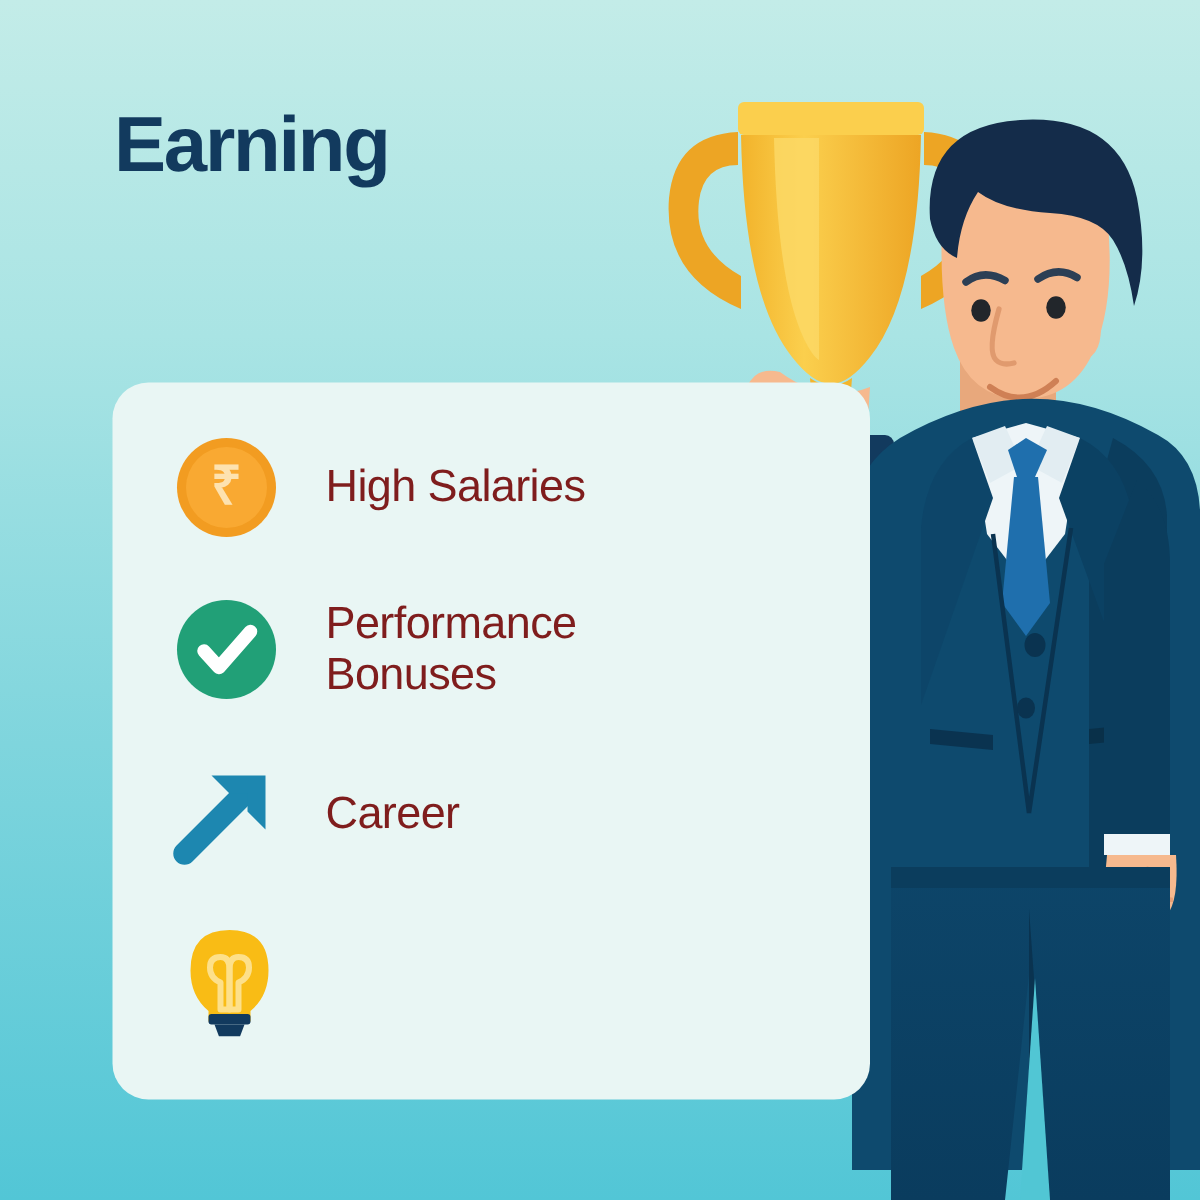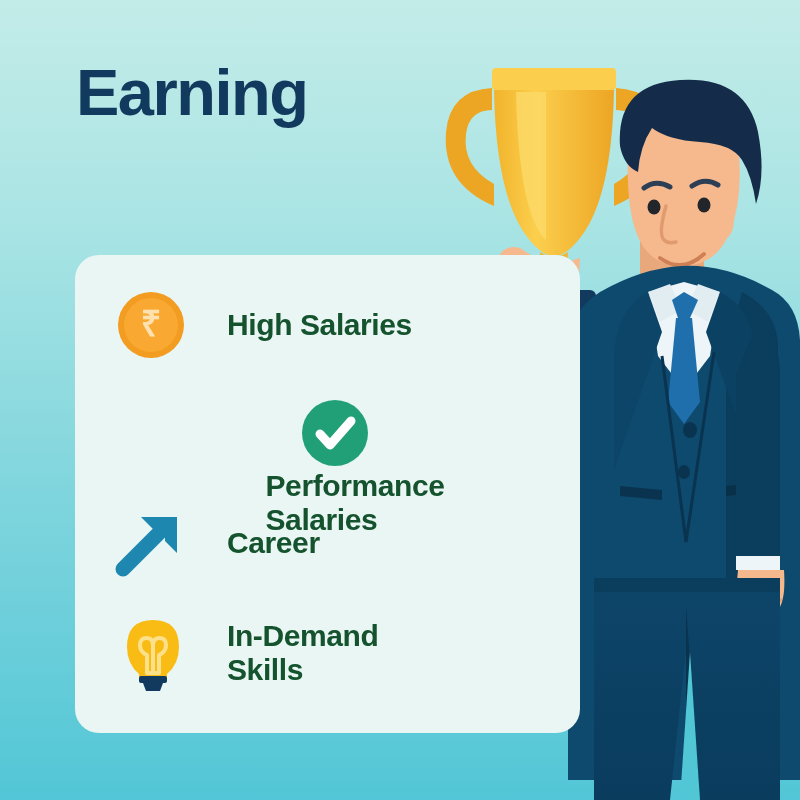--- a/index.html
+++ b/index.html
@@ -12,24 +12,24 @@
   #poster {
     position:relative;
     width:800px; height:800px;
     background:linear-gradient(180deg,#c3ece8 0%,#a9e4e4 28%,#7fd5dd 62%,#52c6d6 100%);
     overflow:hidden;
   }
 
   
   #title {
     position:absolute;
-    left:76px; top:61px;
+    left:76px; top:72px;
     width:420px;
     color:#123a5e;
-    font-size:65px;
+    font-size:52px;
     font-weight:bold;
     line-height:0.98;
     letter-spacing:-1.5px;
   }
   #title .line { display:block; }
 
   
   #card {
     position:absolute;
     left:75px; top:255px;
@@ -45,31 +45,31 @@
     display:flex;
     align-items:center;
     gap:0;
   }
   .bi-icon {
     position:relative;
     width:72px; height:72px;
     flex:0 0 72px;
   }
   .bi-label {
-    color:#14532d;
+    color:#7f1d1d;
     font-size:30px;
-    font-weight:bold;
+    font-weight:normal;
     line-height:1.12;
     letter-spacing:-0.4px;
-    margin-left:40px;
+    margin-left:30px;
   }
   .bi-label .l2 { display:block; }
 
   #b0 { top:34px; }
-  #b1 { top:142px;flex-direction:column; }
+  #b1 { top:142px; }
   #b2 { top:252px; }
   #b3 { top:362px; }
 
   
   .coin-outer {
     position:absolute; left:3px; top:3px;
     width:66px; height:66px; border-radius:50%;
     background:#f29c21;
   }
   .coin-inner {
@@ -234,21 +234,21 @@
 
     <div class="benefit" id="b1">
       <div class="bi-icon">
         <div class="check-circle"></div>
         <svg width="72" height="72" viewBox="0 0 72 72" style="position:absolute;left:0;top:0">
           <path d="M21 37 L31 48 L52 24" stroke="#ffffff" stroke-width="9" stroke-linecap="round" stroke-linejoin="round" fill="none"></path>
         </svg>
       </div>
       <div class="bi-label">
         <span>Performance</span>
-        <span class="l2">Salaries</span>
+        <span class="l2">Bonuses</span>
       </div>
     </div>
 
     <div class="benefit" id="b2">
       <div class="bi-icon">
         <svg class="arrow-wrap" viewBox="0 0 72 72">
           <path d="M8 62 L46 24" stroke="#1d87b0" stroke-width="15" stroke-linecap="round" fill="none"></path>
           <path d="M26 10 L62 10 L62 46 L50 34 L50 22 L38 22 Z" fill="#1d87b0"></path>
         </svg>
       </div>
@@ -260,20 +260,16 @@
     <div class="benefit" id="b3">
       <div class="bi-icon">
         <svg class="bulb-wrap" viewBox="0 0 72 74">
           <path d="M36 3 q26 0 26 27 q0 17 -12 27 l0 7 l-28 0 l0 -7 q-12 -10 -12 -27 q0 -27 26 -27 z" fill="#f9bc15"></path>
           <path d="M30 56 l0 -18 q-7 -3 -7 -10 q0 -7 7 -7 q6 0 6 8 l0 27 z" fill="none" stroke="#fde08a" stroke-width="4" stroke-linejoin="round"></path>
           <path d="M42 56 l0 -18 q7 -3 7 -10 q0 -7 -7 -7 q-6 0 -6 8 l0 27 z" fill="none" stroke="#fde08a" stroke-width="4" stroke-linejoin="round"></path>
           <rect x="22" y="59" width="28" height="7" rx="2" fill="#123a5e"></rect>
           <path d="M26 66 l20 0 l-3 8 l-14 0 z" fill="#123a5e"></path>
         </svg>
       </div>
-      <div class="bi-label">
-        <span>In-Demand</span>
-        <span class="l2">Skills</span>
-      </div>
     </div>
 
   </div>
 </div>
 
 </body></html>

